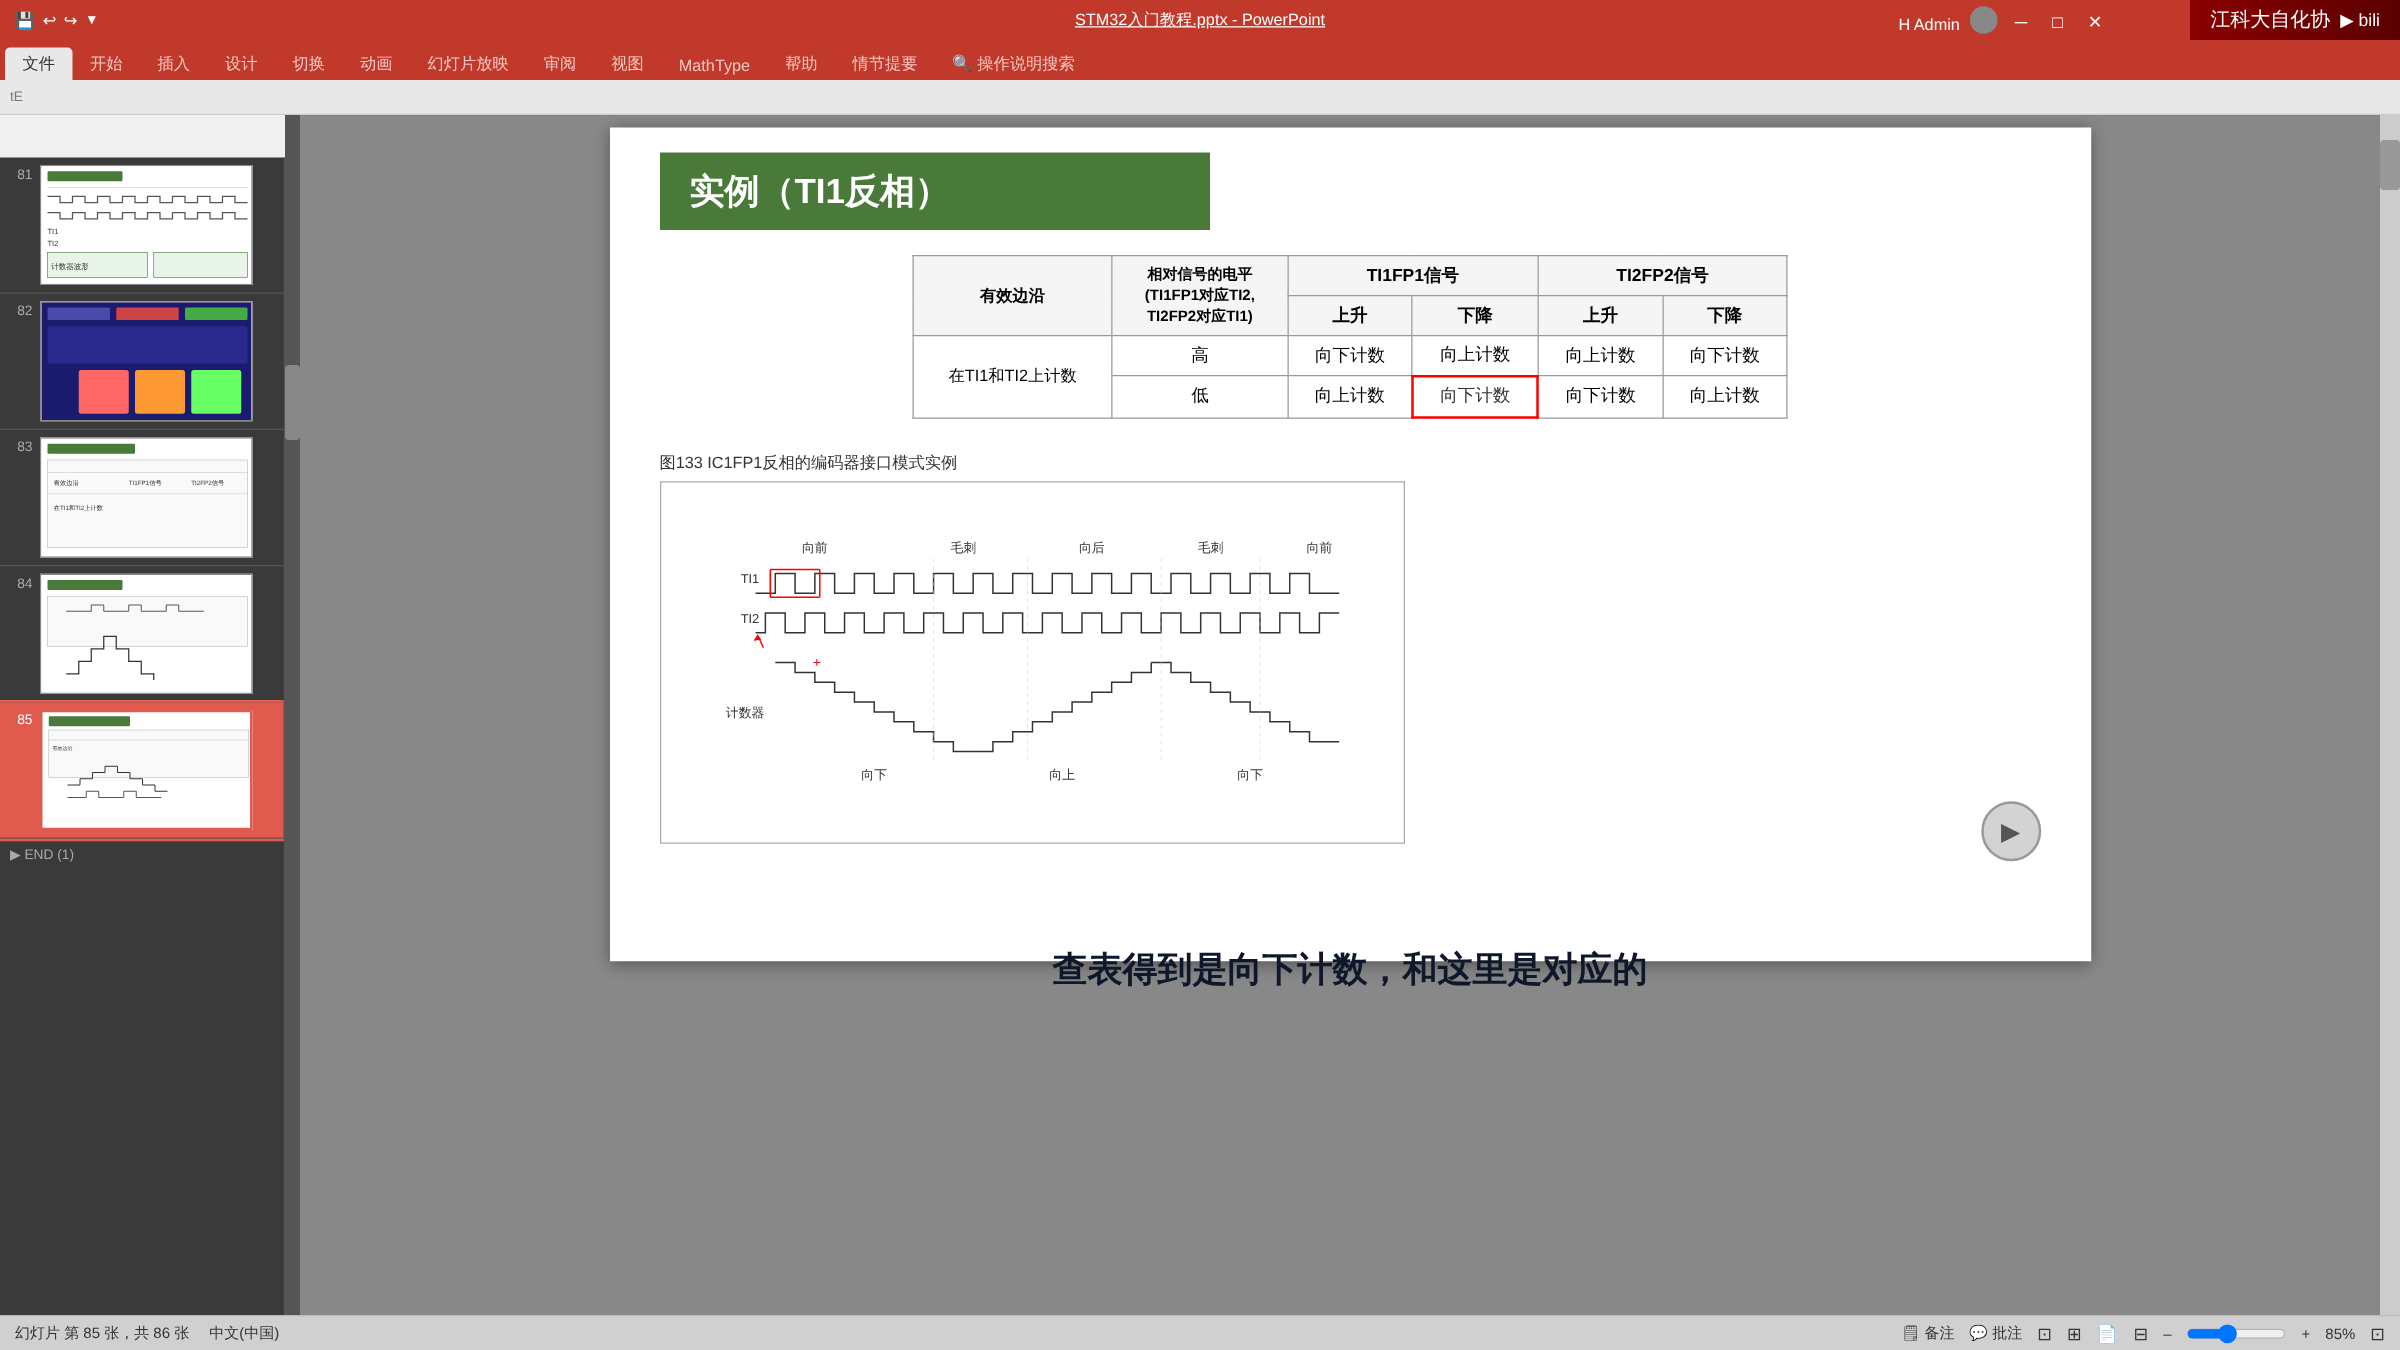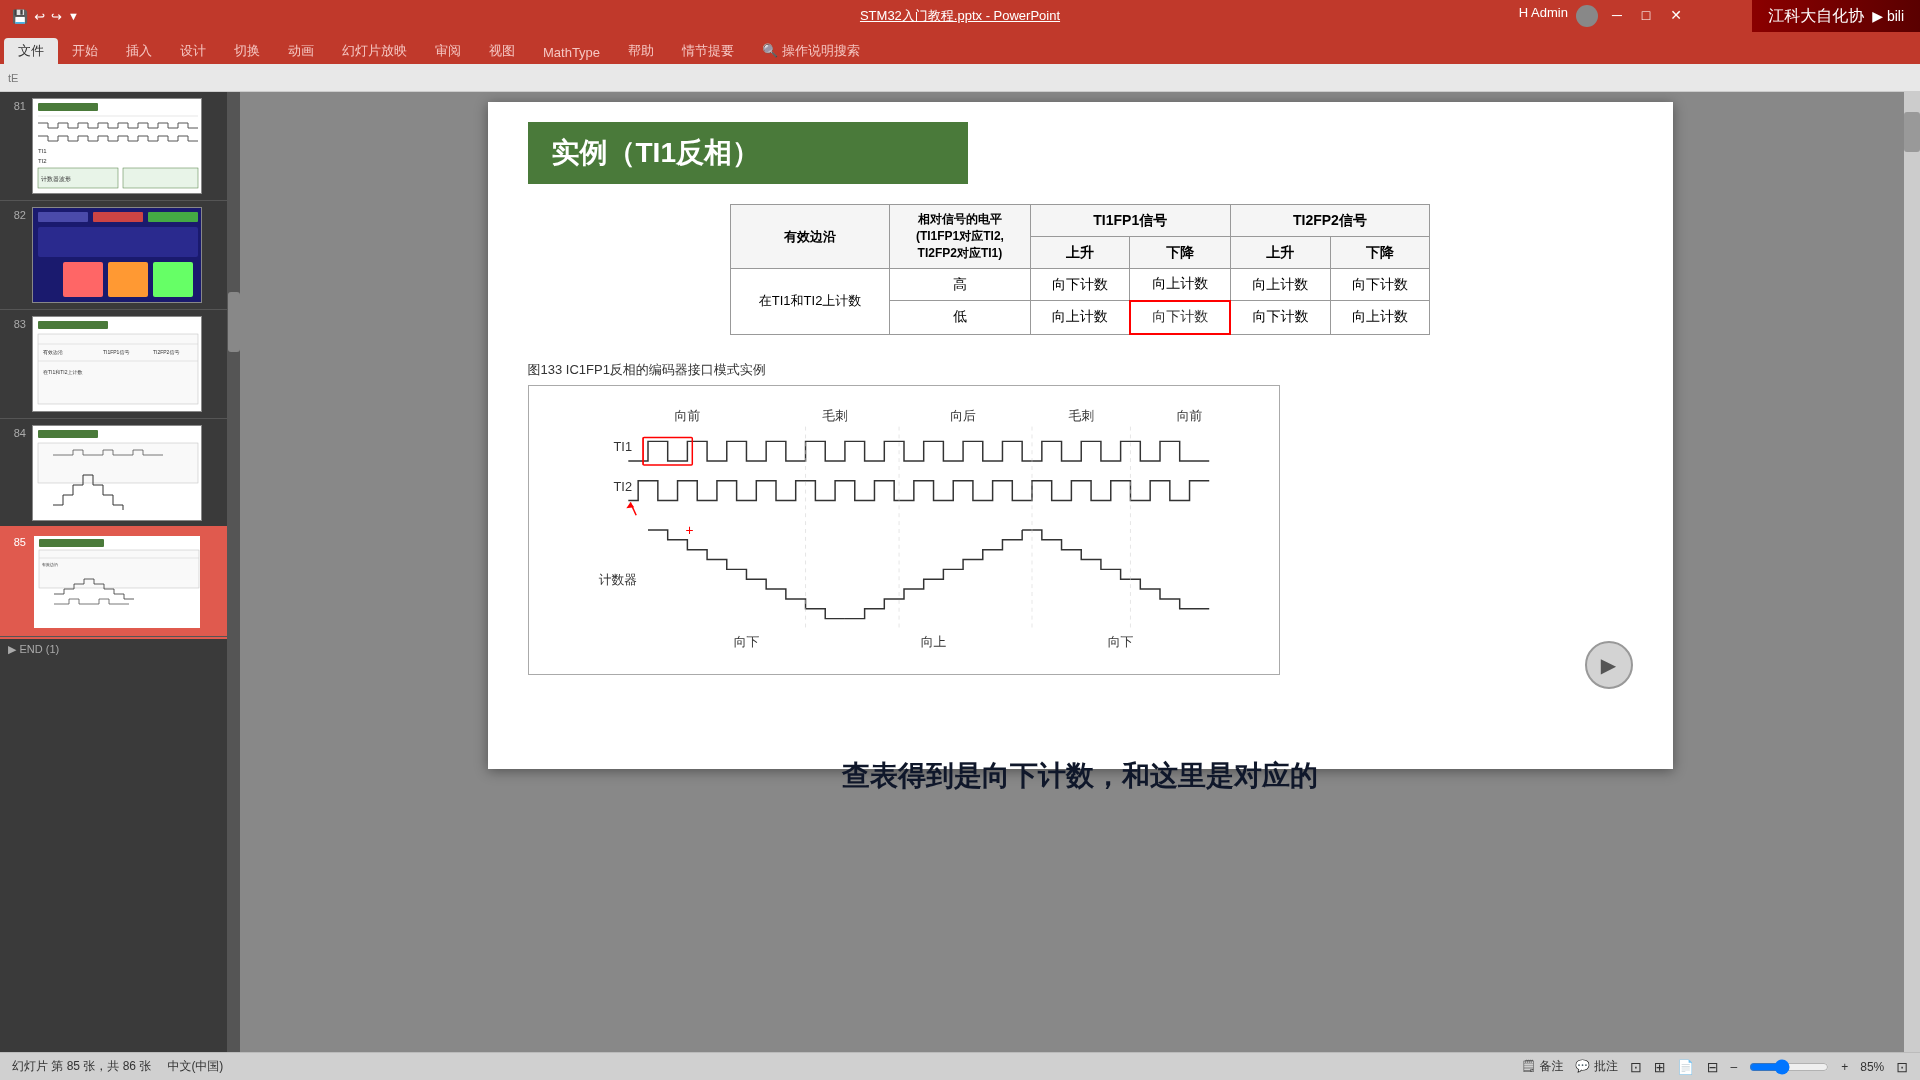--- a/index.html
+++ b/index.html
@@ -8,41 +8,42 @@
     
     #titlebar {
       width: 100%; height: 32px; background: #c0392b;
       display: flex; align-items: center; justify-content: space-between;
       padding: 0 12px; color: white; font-size: 13px;
     }
     #titlebar .title-center { position: absolute; left: 50%; transform: translateX(-50%); color: white; font-size: 13px; text-decoration: underline; }
     #titlebar .win-controls { display: flex; gap: 8px; }
     #titlebar .win-controls span { cursor: pointer; font-size: 14px; padding: 2px 6px; }
     #titlebar .left-icons { display: flex; align-items: center; gap: 6px; }
-    #titlebar .right-area { display: flex; align-items: flex-start; gap: 8px; }
+    #titlebar .right-area { display: flex; align-items: flex-end; gap: 8px; }
     #ribbon-tabs {
       height: 32px; background: #c0392b; display: flex; align-items: flex-end; padding-left: 4px;
     }
     #ribbon-tabs .tab {
       padding: 4px 14px; font-size: 13px; color: #f5c6c2; cursor: pointer; background: transparent; border: none;
       border-radius: 4px 4px 0 0;
     }
     #ribbon-tabs .tab.active { background: #e8e8e8; color: #333; }
     #ribbon-toolbar {
       height: 28px; background: #e8e8e8; display: flex; align-items: center; padding: 0 8px; gap: 4px;
       border-bottom: 1px solid #ccc;
     }
 
     
     #main-layout { display: flex; width: 100%; height: calc(1080px - 32px - 60px - 28px); }
 
     
     #sidebar {
       width: 240px; background: #3a3a3a; overflow-y: auto; border-right: 1px solid #555;
       flex-shrink: 0;
+      margin-top: 34px;
     }
     #sidebar .slide-thumb {
       display: flex; align-items: flex-start; padding: 6px 4px; cursor: pointer;
       border-bottom: 1px solid #555; gap: 6px;
     }
     #sidebar .slide-thumb.active { background: #e05a4e; outline: 2px solid #e05a4e; }
     #sidebar .slide-num { color: #aaa; font-size: 11px; width: 22px; text-align: right; flex-shrink: 0; margin-top: 2px; }
     #sidebar .slide-preview {
       width: 170px; height: 96px; background: white; border: 1px solid #888;
       display: flex; align-items: center; justify-content: center; overflow: hidden; flex-shrink: 0;
@@ -82,21 +83,21 @@
     #encoder-table td { background: white; }
     .cell-highlight {
       border: 2px solid red !important; color: #333;
     }
 
     
     #figure-area { margin-top: 8px; }
     #figure-title { font-size: 13px; color: #333; margin-bottom: 6px; }
     #figure-box {
       border: 1px solid #aaa; background: white; padding: 16px 20px;
-      width: 752px; height: 290px; position: relative;
+      width: 596px; height: 290px; position: relative;
     }
 
     
     #waveform-svg { width: 100%; height: 100%; }
 
     
     #bottom-text {
       position: absolute; bottom: 20px; left: 0; right: 0; text-align: center;
       font-size: 28px; font-weight: bold; color: #1a1a1a;
     }

